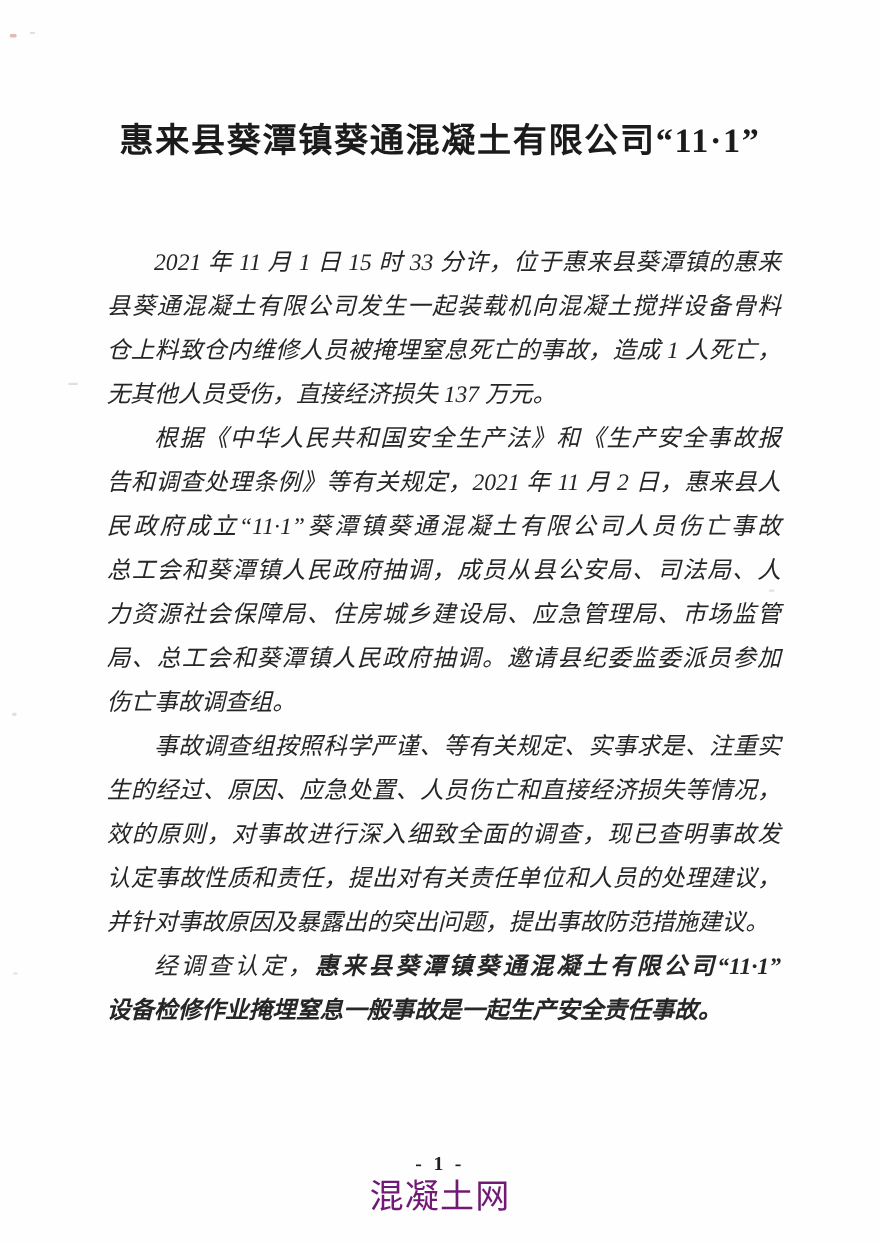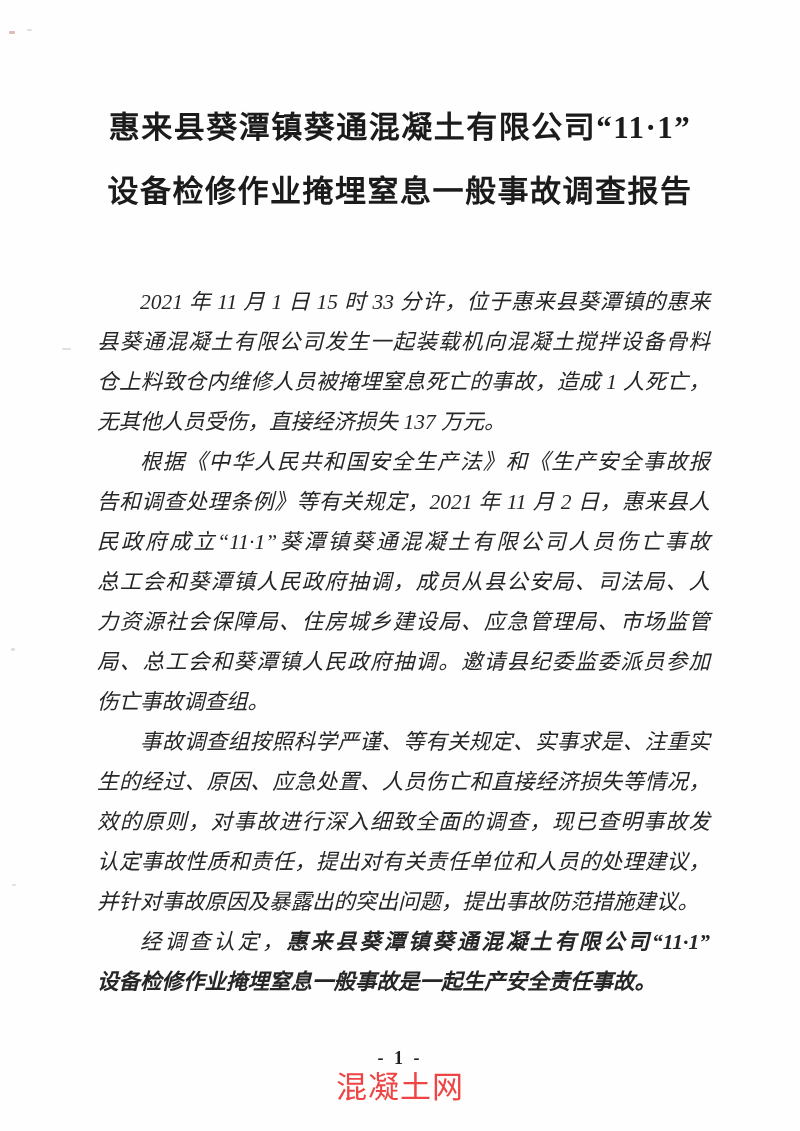--- a/index.html
+++ b/index.html
@@ -84,21 +84,20 @@
 
   <div class="speck red" style="left:9px;  top:31px;  width:6px; height:3px;"></div>
   <div class="speck" style="left:27px; top:29px;  width:5px; height:2px;"></div>
   <div class="speck" style="left:62px; top:348px; width:9px; height:2px;"></div>
   <div class="speck" style="left:11px; top:648px; width:4px; height:3px;"></div>
   <div class="speck" style="left:699px;top:536px; width:5px; height:2px;"></div>
   <div class="speck" style="left:12px; top:884px; width:4px; height:2px;"></div>
 
   <div class="doc-title">
     <div>惠来县葵潭镇葵通混凝土有限公司“11·1”</div>
-    <div>设备检修作业掩埋窒息一般事故调查报告</div>
   </div>
 
   <div class="doc-body">
 
     <div>
       <div class="line indent">2021 年 11 月 1 日 15 时 33 分许，位于惠来县葵潭镇的惠来</div>
       <div class="line">县葵通混凝土有限公司发生一起装载机向混凝土搅拌设备骨料</div>
       <div class="line">仓上料致仓内维修人员被掩埋窒息死亡的事故，造成 1 人死亡，</div>
       <div class="line last">无其他人员受伤，直接经济损失 137 万元。</div>
     </div>
@@ -125,16 +124,16 @@
       <div class="line indent">
         <span>经调查认定，</span><span class="bold">惠来县葵潭镇葵通混凝土有限公司“11·1”</span>
       </div>
       <div class="line last bold">设备检修作业掩埋窒息一般事故是一起生产安全责任事故。</div>
     </div>
 
   </div>
 
   <div class="footer">
     <div class="page-number">- 1 -</div>
-    <div class="watermark" style="color: #ef4444;">混凝土网</div>
+    <div class="watermark" style="color: #701a75;">混凝土网</div>
   </div>
 
 </div>
 
 </body></html>

